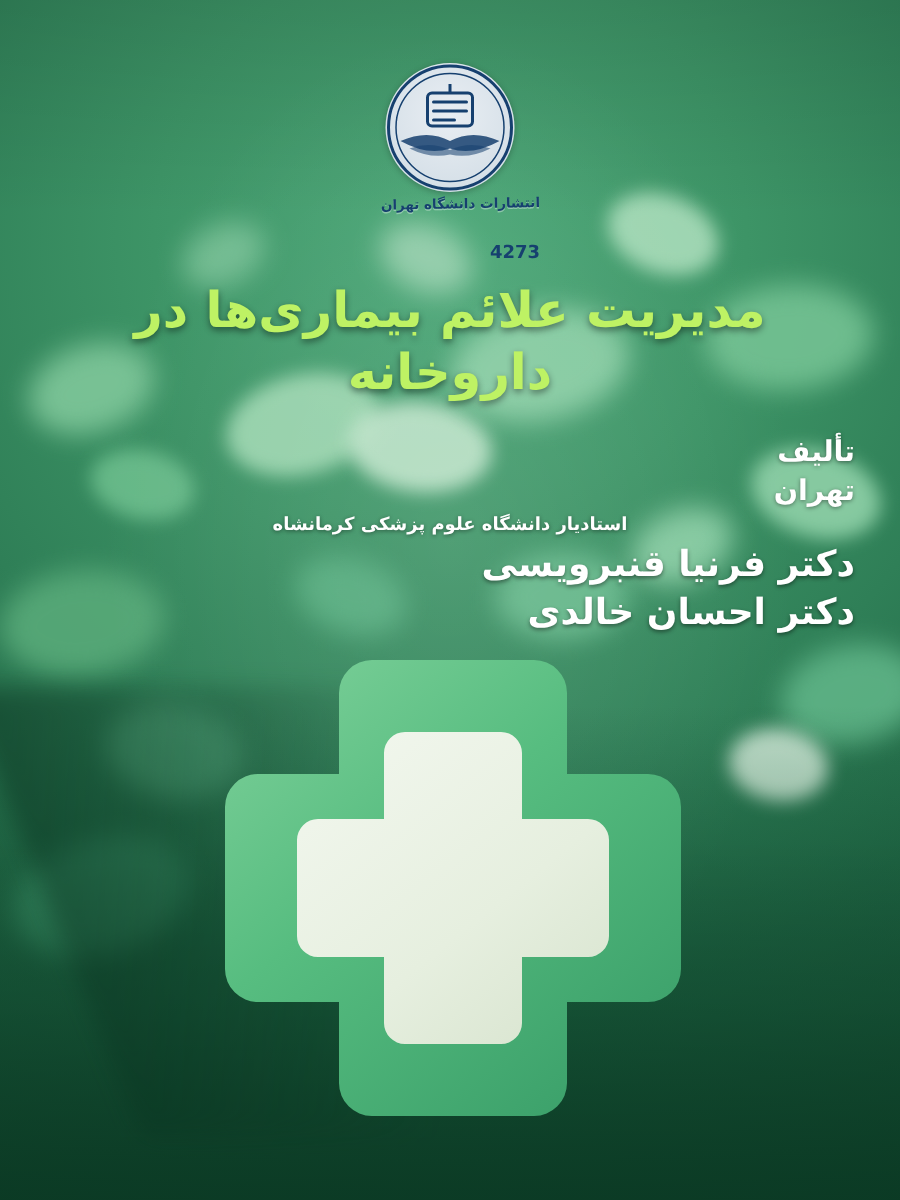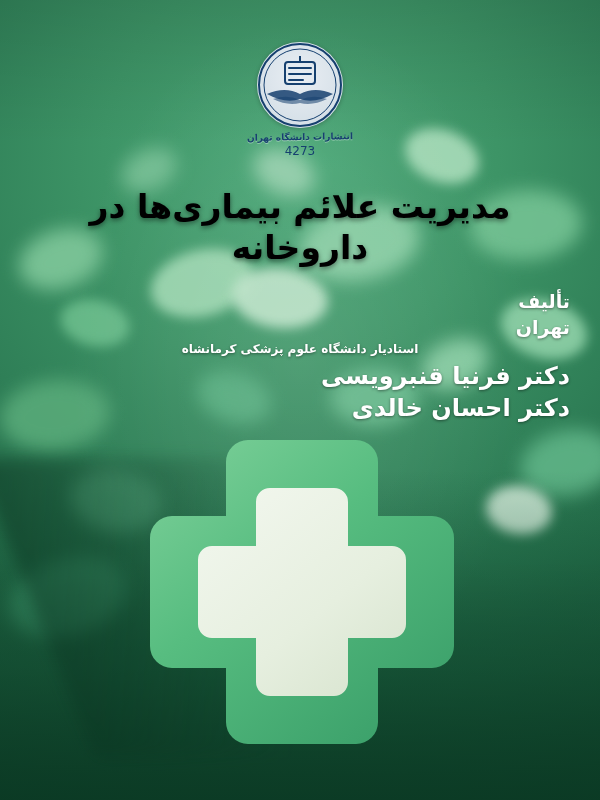--- a/index.html
+++ b/index.html
@@ -47,21 +47,21 @@
   .pill.soft { filter: blur(6px); }
   .pill.softer { filter: blur(9px); }
 
   
   .emblem {
     position: absolute;
     top: 42px;
     left: 50%;
     transform: translateX(-50%);
     width: 120px;
-    text-align: center;
+    text-align: right;
     color: #153f6d;
   }
   .emblem-circle {
     width: 86px;
     height: 86px;
     margin: 0 auto;
     border-radius: 50%;
     background: radial-gradient(circle at 50% 40%, #e9eef3 0%, #d6e0e8 70%, #c3d0db 100%);
     box-shadow: 0 1px 4px rgba(0,0,0,0.25);
     position: relative;
@@ -71,34 +71,34 @@
   .emblem-caption {
     margin-top: 4px;
     font-size: 9px;
     color: #16406f;
     letter-spacing: 0;
     font-weight: bold;
     text-shadow: 0 1px 0 rgba(255,255,255,0.35);
     transform: rotate(-1deg);
   }
   .emblem-number {
-    margin-top: 2px;
+    margin-top: 19px;
     font-size: 12px;
-    font-weight: normal;
+    font-weight: bold;
     color: #16406f;
   }
 
   
   .title {
     position: absolute;
     top: 186px;
     left: 0;
     right: 0;
     text-align: center;
-    color: #000000;
+    color: #bef264;
     font-size: 33px;
     font-weight: bold;
     letter-spacing: -0.5px;
     text-shadow: 0 2px 5px rgba(0,0,0,0.45);
     padding: 0 18px;
     line-height: 1.25;
   }
 
   
   .credits {

